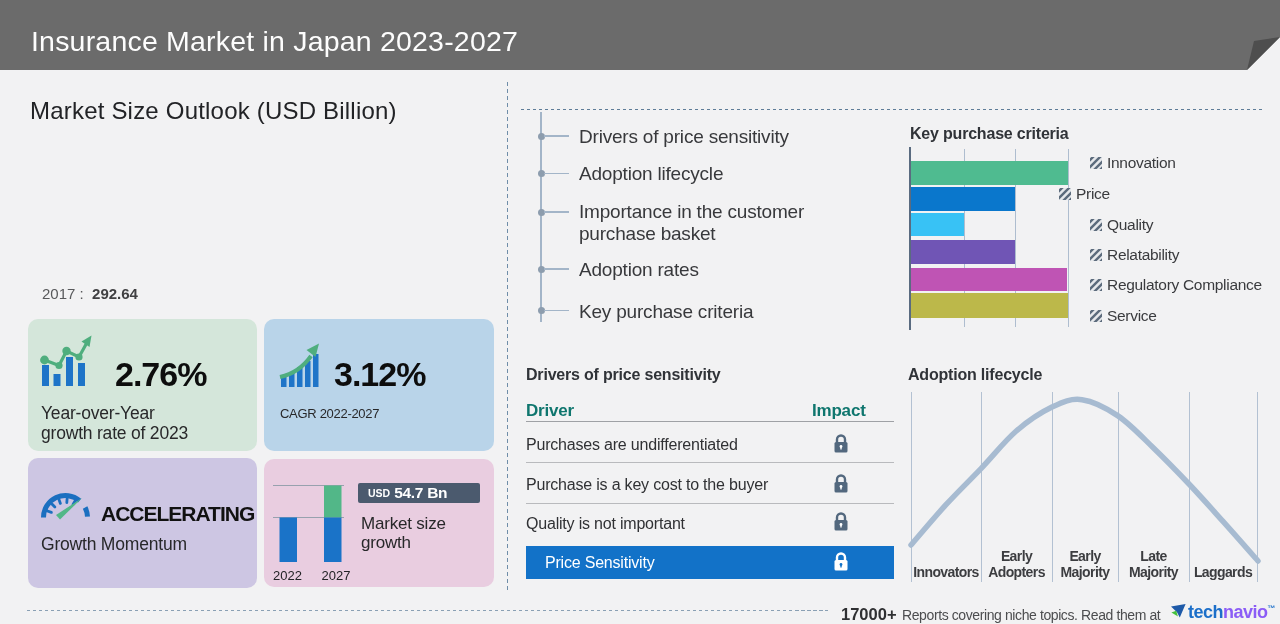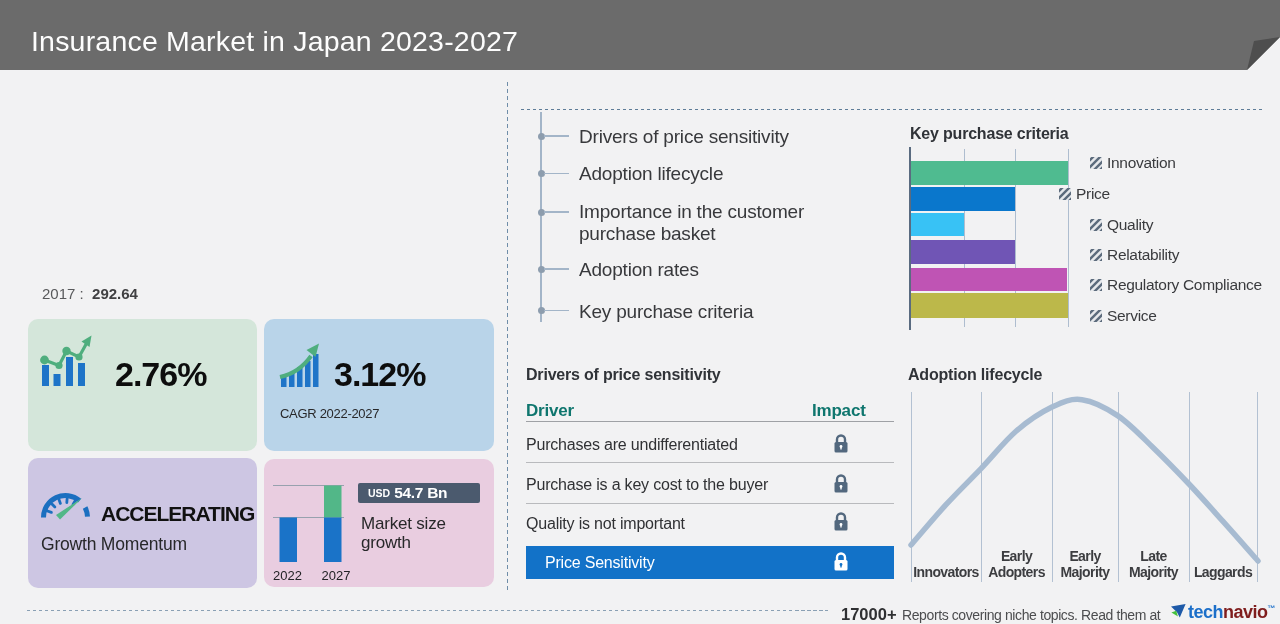--- a/index.html
+++ b/index.html
@@ -50,36 +50,38 @@
 </head>
 <body>
 <div id="page">
 
   <svg class="abs" style="left:0;top:0" width="1280" height="70" viewBox="0 0 1280 70">
     <polygon points="0,0 1280,0 1280,37 1247,70 0,70" fill="#6b6b6b"></polygon>
     <polygon points="1247,70 1280,37 1254,41" fill="#4e4e4e"></polygon>
   </svg>
   <div class="abs" id="hdr-title">Insurance Market in Japan 2023-2027</div>
 
+  <div class="abs" id="mso">Market Size Outlook (USD Billion)</div>
   <div class="abs" id="y2017">2017&nbsp;:&nbsp; <b>292.64</b></div>
 
   <div class="card" id="cardA">
     <svg class="abs" style="left:12px;top:16px" width="54" height="54" viewBox="0 0 54 54">
       <rect x="2" y="30" width="7" height="21" fill="#1e74c8"></rect>
       <rect x="13.5" y="39" width="7" height="12" fill="#1e74c8"></rect>
       <rect x="26" y="22" width="7" height="29" fill="#1e74c8"></rect>
       <rect x="38" y="28" width="7" height="23" fill="#1e74c8"></rect>
       <polyline points="4.5,25 19,30.5 26.5,16 39,22 47,7.5" fill="none" stroke="#4fae7e" stroke-width="3.2"></polyline>
       <circle cx="4.5" cy="25" r="4.4" fill="#4fae7e"></circle>
       <circle cx="19" cy="30.5" r="3.6" fill="#4fae7e"></circle>
       <circle cx="26.5" cy="16" r="4.2" fill="#4fae7e"></circle>
       <circle cx="39" cy="22" r="3.6" fill="#4fae7e"></circle>
       <polygon points="41.5,6.5 51.5,0.5 49.5,12" fill="#4fae7e"></polygon>
     </svg>
     <div class="abs bignum" style="left:87px;top:36px;">2.76%</div>
+    <div class="abs cardtxt" style="left:13px;top:85px;">Year-over-Year<br>growth rate of 2023</div>
   </div>
 
   <div class="card" id="cardB">
     <svg class="abs" style="left:15px;top:24px" width="44" height="46" viewBox="0 0 44 46">
       <rect x="2" y="33" width="5.5" height="11" fill="#1e74c8"></rect>
       <rect x="10" y="29" width="5.5" height="15" fill="#1e74c8"></rect>
       <rect x="18" y="24" width="5.5" height="20" fill="#1e74c8"></rect>
       <rect x="26" y="18" width="5.5" height="26" fill="#1e74c8"></rect>
       <rect x="34" y="11" width="5.5" height="33" fill="#1e74c8"></rect>
       <path d="M1,34 Q20,30 32,13" fill="none" stroke="#4fae7e" stroke-width="4"></path>
@@ -231,15 +233,15 @@
   <div class="lc-lab" style="left:981px;top:548px;width:71px;">Early<br>Adopters</div>
   <div class="lc-lab" style="left:1052px;top:548px;width:66px;">Early<br>Majority</div>
   <div class="lc-lab" style="left:1118px;top:548px;width:71px;">Late<br>Majority</div>
   <div class="lc-lab" style="left:1189px;top:563.5px;width:68px;">Laggards</div>
 
   <div class="abs" id="foot"><b>17000+</b> Reports covering niche topics. Read them at</div>
   <svg class="abs" style="left:1171px;top:604px" width="15" height="14" viewBox="0 0 15 14">
     <polygon points="0,2.6 14.6,0 8.8,13.6 6,8.2" fill="#1e5aa8"></polygon>
     <polygon points="0.4,8.4 5.2,6.8 7,12.6" fill="#45c13c"></polygon>
   </svg>
-  <div class="abs" style="left:1188px;top:602px;font-size:18px;font-weight:bold;letter-spacing:-0.5px;color:#1c6fc9;">tech<span style="color:#7f1d1d;">navio</span><span style="font-size:8px;vertical-align:7px;">™</span></div>
+  <div class="abs" style="left:1188px;top:602px;font-size:18px;font-weight:bold;letter-spacing:-0.5px;color:#1c6fc9;">tech<span style="color:#8b5cf6;">navio</span><span style="font-size:8px;vertical-align:7px;">™</span></div>
 
 </div>
 
 </body></html>

